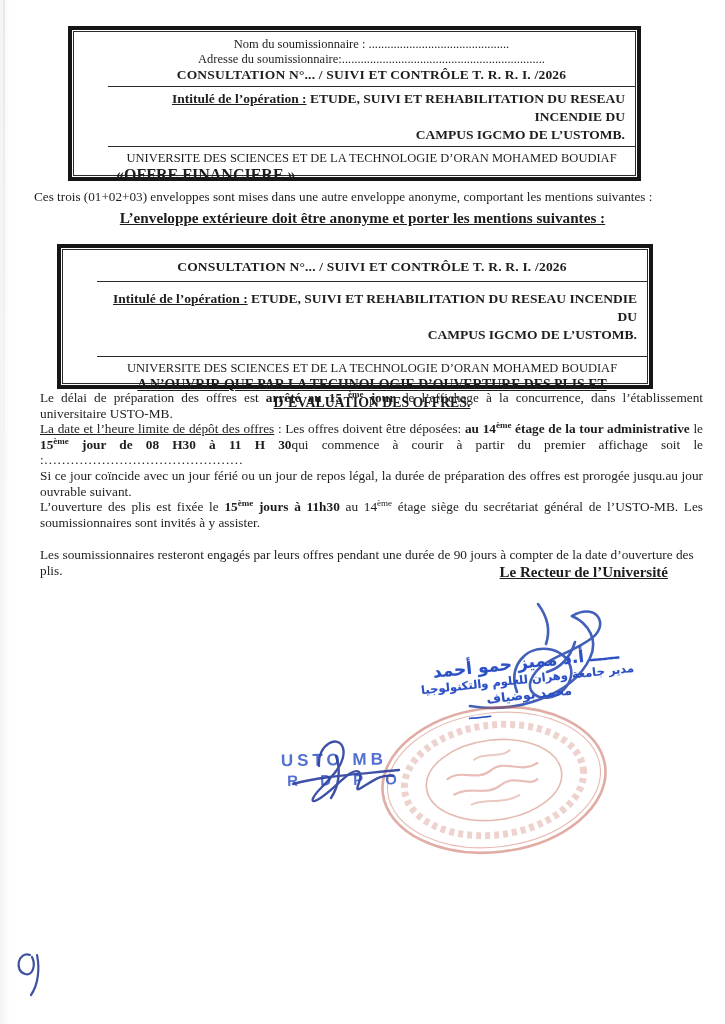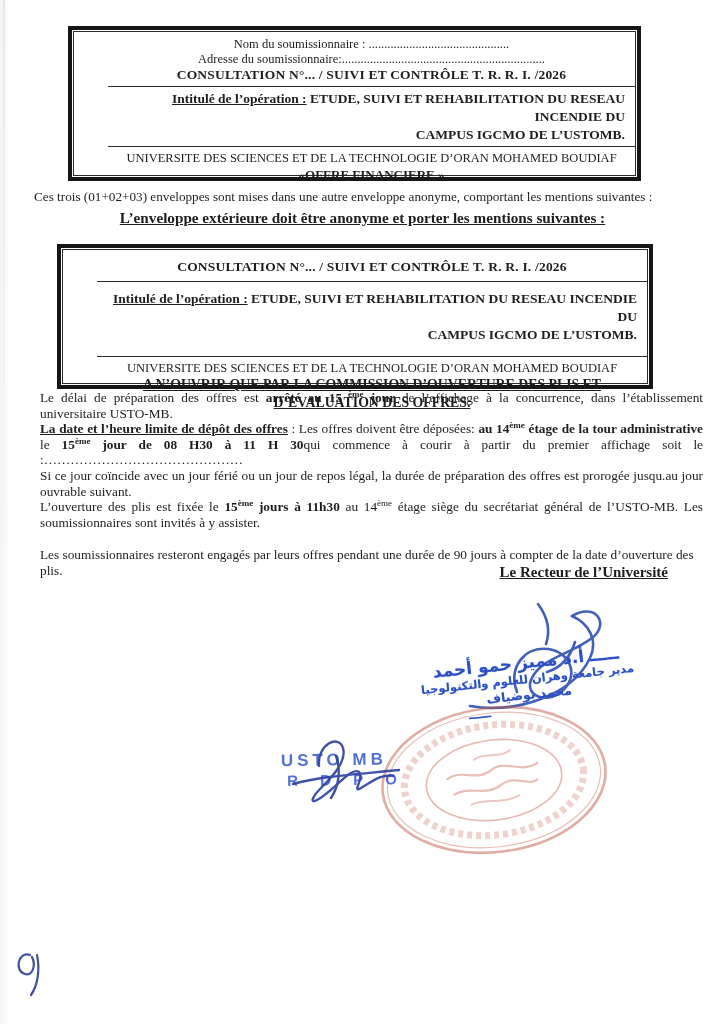--- a/index.html
+++ b/index.html
@@ -40,41 +40,41 @@
   }
   .env-row{border-bottom:1px solid #2b2b2b;}
   .env-row:last-child{border-bottom:none;}
   .center{text-align:center;}
   .dotline{font-size:12.5px;line-height:14.5px;}
   .consult{font-weight:bold;font-size:13.5px;line-height:17px;letter-spacing:.2px;}
   .op-label{font-weight:bold;text-decoration:underline;font-size:13.5px;}
   .op-title{font-weight:bold;font-size:13.5px;}
   .op-line{font-size:13.5px;line-height:18px;text-align:right;font-weight:bold;}
   .univ-line{font-size:12.5px;line-height:15px;text-align:center;}
-  .env-type{font-weight:bold;font-size:13px;line-height:17px;text-align:center;}
+  .env-type{font-weight:bold;font-size:16px;line-height:17px;text-align:left;}
   .warning{font-weight:bold;text-decoration:underline;font-size:13.8px;line-height:18px;text-align:center;}
 
   
   .intro-line{
     position:absolute;left:34px;top:189px;width:662px;
     font-size:13.2px;line-height:16px;
   }
   .outer-heading{
     position:absolute;left:0;top:209px;width:725px;
     text-align:center;font-weight:bold;font-size:15.2px;
   }
   .outer-heading span{text-decoration:underline;}
 
   .body-block{
     position:absolute;left:40px;top:390px;width:663px;
     font-size:13.3px;line-height:15.6px;text-align:justify;
   }
   .body-block p{margin:0;}
   .b{font-weight:bold;}
-  .bu{font-weight:bold;text-decoration:underline;}
+  .bu{font-weight:normal;text-decoration:underline;}
   sup{font-size:9px;line-height:0;}
   .p-last{margin-top:17px !important;text-align:left;}
 
   .recteur{
     position:absolute;right:57px;top:564px;
     font-weight:bold;font-size:15px;text-decoration:underline;
   }
 
   
   .sig-svg{position:absolute;left:420px;top:598px;}
@@ -143,21 +143,21 @@
       </div>
       <div class="env-row center" style="padding:8px 10px 12px 10px;flex:0 0 auto;">
         <div class="op-line">
           <span class="op-label">Intitulé de l’opération :</span>
           <span class="op-title">ETUDE, SUIVI ET REHABILITATION DU RESEAU INCENDIE DU</span>
         </div>
         <div class="op-line">CAMPUS IGCMO DE L’USTOMB.</div>
       </div>
       <div class="env-row center" style="padding:4px 8px;flex:1 1 auto;">
         <div class="univ-line">UNIVERSITE DES SCIENCES ET DE LA TECHNOLOGIE D’ORAN MOHAMED BOUDIAF</div>
-        <div class="warning">A N’OUVRIR QUE PAR LA COMMISSION D’OUVERTURE DES PLIS ET</div>
+        <div class="warning">A N’OUVRIR QUE PAR LA TECHNOLOGIE D’OUVERTURE DES PLIS ET</div>
         <div class="warning">D’EVALUATION DES OFFRES.</div>
       </div>
     </div>
   </div>
 
   <div class="body-block">
     <p><span>Le délai de préparation des offres est </span><span class="b">arrêté au 15</span><sup class="b"> ème</sup><span class="b"> jour </span><span>de l’affichage à la concurrence, dans l’établissement universitaire USTO-MB.</span></p>
 
     <p><span class="bu">La date et l’heure limite de dépôt des offres</span><span> : Les offres doivent être déposées: </span><span class="b">au 14</span><sup class="b">ème</sup><span class="b"> étage de la tour administrative</span><span>   le </span><span class="b">15</span><sup class="b">ème</sup><span class="b"> jour de 08 H30 à 11 H 30</span><span>qui  commence à courir à partir du premier affichage soit le :………………………………………</span></p>
 

